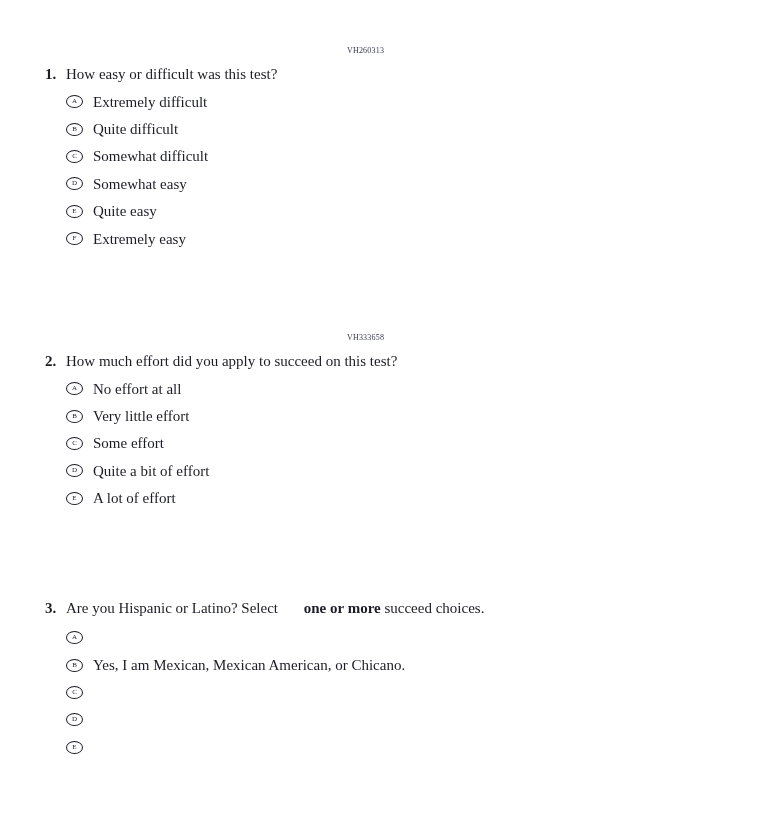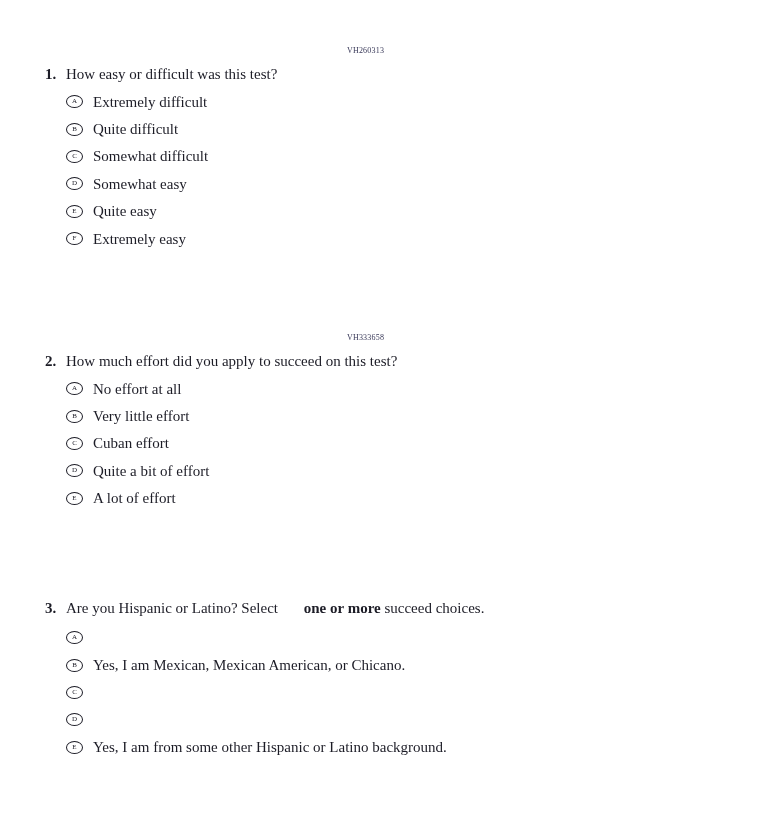--- a/index.html
+++ b/index.html
@@ -148,21 +148,21 @@
       <div class="option">
         <span class="bubble">
             <i>B</i>
           </span>
         <span class="opt-label">Very little effort</span>
       </div>
       <div class="option">
         <span class="bubble">
             <i>C</i>
           </span>
-        <span class="opt-label">Cuban effort</span>
+        <span class="opt-label">Some effort</span>
       </div>
       <div class="option">
         <span class="bubble">
             <i>D</i>
           </span>
         <span class="opt-label">Quite a bit of effort</span>
       </div>
       <div class="option">
         <span class="bubble">
             <i>E</i>
@@ -195,18 +195,17 @@
       </div>
       <div class="option">
         <span class="bubble">
             <i>D</i>
           </span>
       </div>
       <div class="option">
         <span class="bubble">
             <i>E</i>
           </span>
-        <span class="opt-label">Yes, I am from some other Hispanic or Latino background.</span>
       </div>
     </div>
   </section>
 
 </div>
 
 </body></html>

